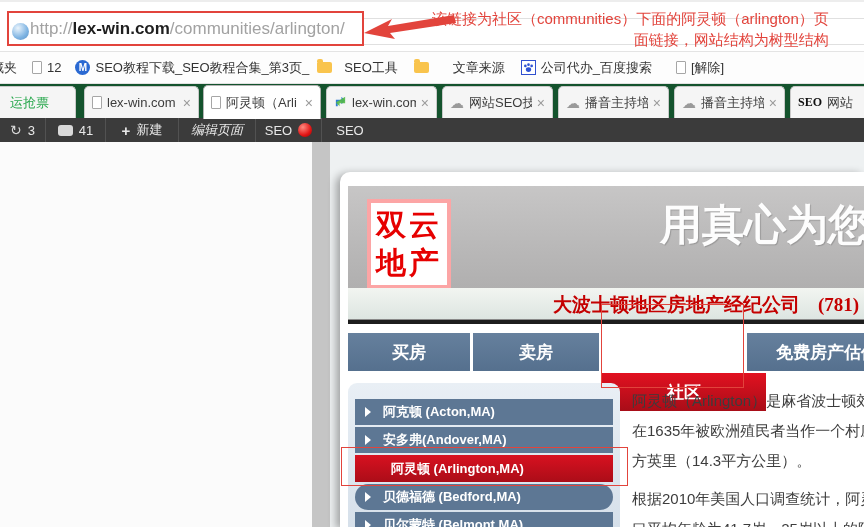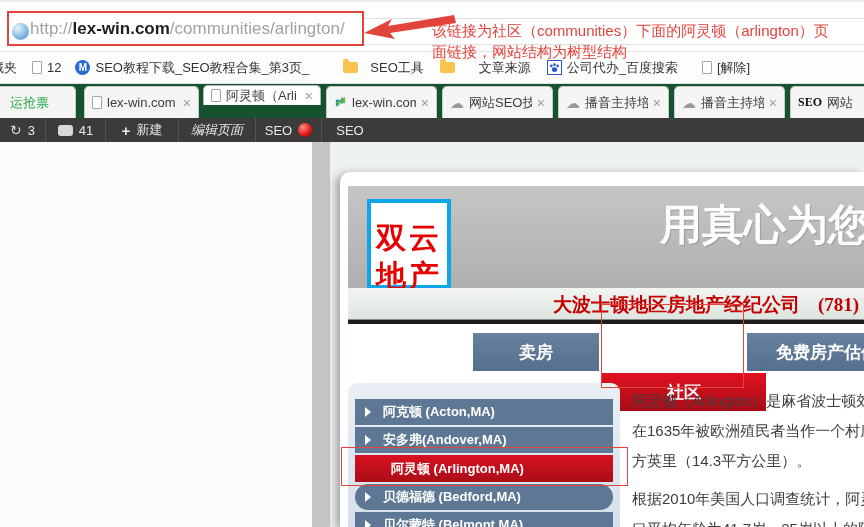--- a/index.html
+++ b/index.html
@@ -29,21 +29,21 @@
   .icon-paw { display:inline-flex; width:15px; height:15px; border:1px solid #3050cf;
     background:#fff; align-items:center; justify-content:center; }
 
   
   .tabs-row { left:0; top:84px; width:864px; height:34px; background:#14532d; }
   .tab { position:absolute; top:2px; height:32px; background:#f5f5f5;
     border:1px solid #c9c9c9; border-bottom:none; border-radius:5px 5px 0 0;
     display:flex; align-items:center; padding:0 7px; gap:5px; font-size:13px; color:#3c3c3c; overflow:hidden; }
   .tab .title { white-space:nowrap; overflow:hidden; flex:1 1 auto; }
   .tab .close { color:#9a9a9a; font-size:14px; flex:0 0 auto; }
-  .tab.active { background:#fff; border-color:#b3b3b3; top:1px; height:20px; z-index:2; }
+  .tab.active { background:#fff; border-color:#b3b3b3; top:1px; height:34px; z-index:2; }
   .tab.first .title { color:#27a74c; }
   .icon-cloud { color:#9a9a9a; font-size:14px; line-height:1; }
   .icon-seo-fav { font-family:"Liberation Serif","DejaVu Serif",serif; font-weight:700; font-size:12px; color:#111; }
 
   
   .toolbar { left:0; top:118px; width:864px; height:24px; background:#3b3b3b; display:flex;
     align-items:stretch; color:#e8e8e8; font-size:13px; }
   .tb-item { display:flex; align-items:center; justify-content:center; gap:6px;
     border-right:1px solid #525252; white-space:nowrap; }
   .icon-refresh { font-size:14px; color:#d9d9d9; line-height:1; }
@@ -58,21 +58,21 @@
   .left-pane { left:0; top:142px; width:312px; height:385px; background:#fbfbfb; }
   .gray-strip { left:312px; top:142px; width:18px; height:385px; background:#c5c5c5; }
   .page-bg { left:330px; top:142px; width:534px; height:385px; background:#eef1f2; }
 
   .site-card { left:340px; top:172px; width:524px; height:355px; background:#fff;
     border-radius:10px 0 0 0; box-shadow:-4px 2px 9px rgba(0,0,0,0.33); }
 
   .site-header { position:absolute; left:8px; top:14px; right:-10px; height:102px;
     background:linear-gradient(180deg,#c7c6c6 0%,#b9b8b8 60%,#b0afaf 100%); }
   .site-logo { position:absolute; left:27px; top:27px; width:84px; height:90px; background:#fff;
-    border:4px solid #0ea5e9; text-align:center; padding-top:16px;
+    border:4px solid #fca5a5; text-align:center; padding-top:3px;
     font-family:Liberation Serif, serif; font-weight:700; font-size:30px;
     line-height:38px; color:#e60000; letter-spacing:3px; }
   .site-slogan { position:absolute; left:312px; top:16px; white-space:nowrap;
     font-weight:700; font-size:42px; line-height:46px; color:#fdfdfd;
     text-shadow:1px 1px 1px rgba(0,0,0,0.18); }
   .band-light { position:absolute; left:8px; top:116px; right:-10px; height:31px;
     background:linear-gradient(180deg,#f2f5f1 0%,#dde5e1 100%); }
   .company-line { position:absolute; left:205px; top:4px; white-space:nowrap;
     font-family:"Liberation Serif","DejaVu Serif",serif; font-weight:700; font-size:19px; color:#c40000; }
   .company-line .phone { margin-left:18px; }
@@ -96,21 +96,21 @@
 
   .content-text { position:absolute; left:292px; top:214px; width:240px;
     font-size:15px; line-height:30px; color:#3d3d3d; }
   .content-text div { white-space:nowrap; }
   .para-gap { height:8px; }
 
   
   .ann { z-index:50; }
   .ann-box { border:2px solid #e2443c; background:transparent; }
   .ann-box.thin { border-width:1px; }
-  .ann-note { left:432px; top:20px; font-size:15px; line-height:21px; color:#e2443c; white-space:nowrap; }
+  .ann-note { left:432px; top:8px; font-size:15px; line-height:21px; color:#e2443c; white-space:nowrap;text-align:right; }
   .faint-line { height:1px; background:#e0e0e0; z-index:1; }
 </style>
 </head>
 <body>
 
 <div class="abs urlbar-row">
   <span class="abs globe-icon"></span>
   <div class="abs url-text"><span>http://</span><b>lex-win.com</b><span>/communities/arlington/</span></div>
 </div>
 <div class="abs faint-line" style="left:363px; top:18px; width:501px;"></div>
@@ -122,21 +122,21 @@
     <span>收藏夹</span>
   </span>
   <span class="bm-item" style="margin-left:15px;">
     <span class="icon-page"></span>
     <span>12</span>
   </span>
   <span class="bm-item" style="margin-left:14px;">
     <span class="icon-m">M</span>
     <span>SEO教程下载_SEO教程合集_第3页_</span>
   </span>
-  <span class="bm-item" style="margin-left:34px;gap:12px;">
+  <span class="bm-item" style="margin-left:8px;gap:12px;">
     <span class="icon-folder"></span>
     <span>SEO工具</span>
   </span>
   <span class="bm-item" style="margin-left:16px;gap:24px;">
     <span class="icon-folder"></span>
     <span>文章来源</span>
   </span>
   <span class="bm-item" style="margin-left:16px;">
     <span class="icon-paw">
         <svg width="11" height="11" viewBox="0 0 14 14">
@@ -234,20 +234,23 @@
   </div>
   <div class="site-logo">
     <div>双云</div>
     <div>地产</div>
   </div>
   <div class="band-light">
     <div class="company-line"><span>大波士顿地区房地产经纪公司</span><span class="phone">(781) 367-85</span></div>
   </div>
   <div class="hr-black"></div>
 
+  <div class="nav-item" style="left:8px; width:122px;">
+    <span>买房</span>
+  </div>
   <div class="nav-item" style="left:133px; width:126px;">
     <span>卖房</span>
   </div>
   <div class="nav-item red" style="left:262px; width:164px;margin-top:40px;">
     <span>社区</span>
   </div>
   <div class="nav-item" style="left:407px; width:160px;">
     <span>免费房产估价</span>
   </div>
 

